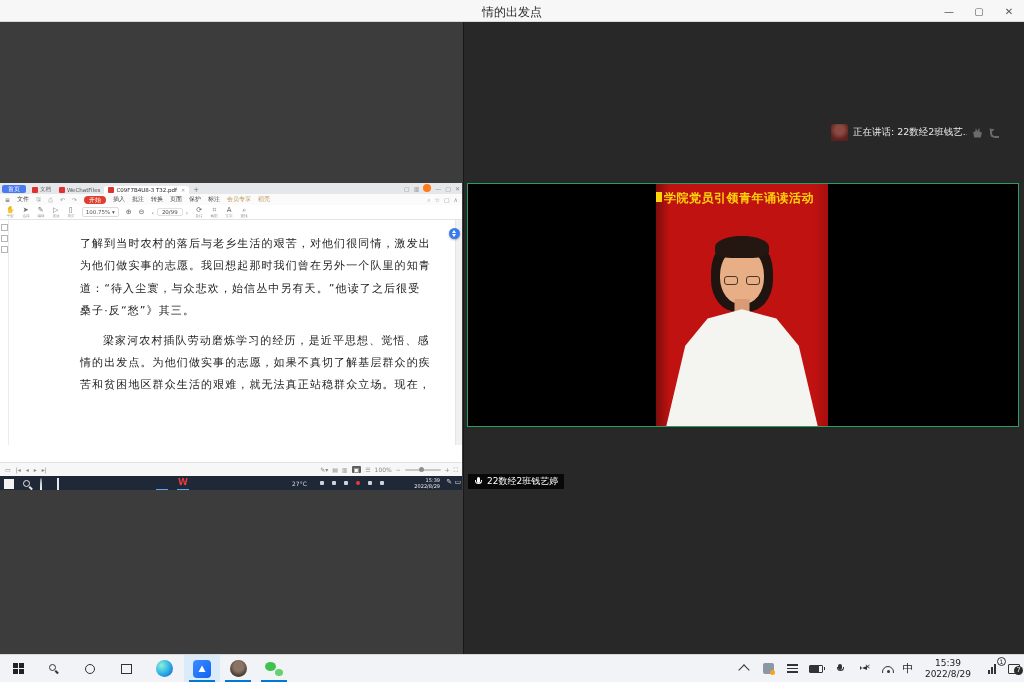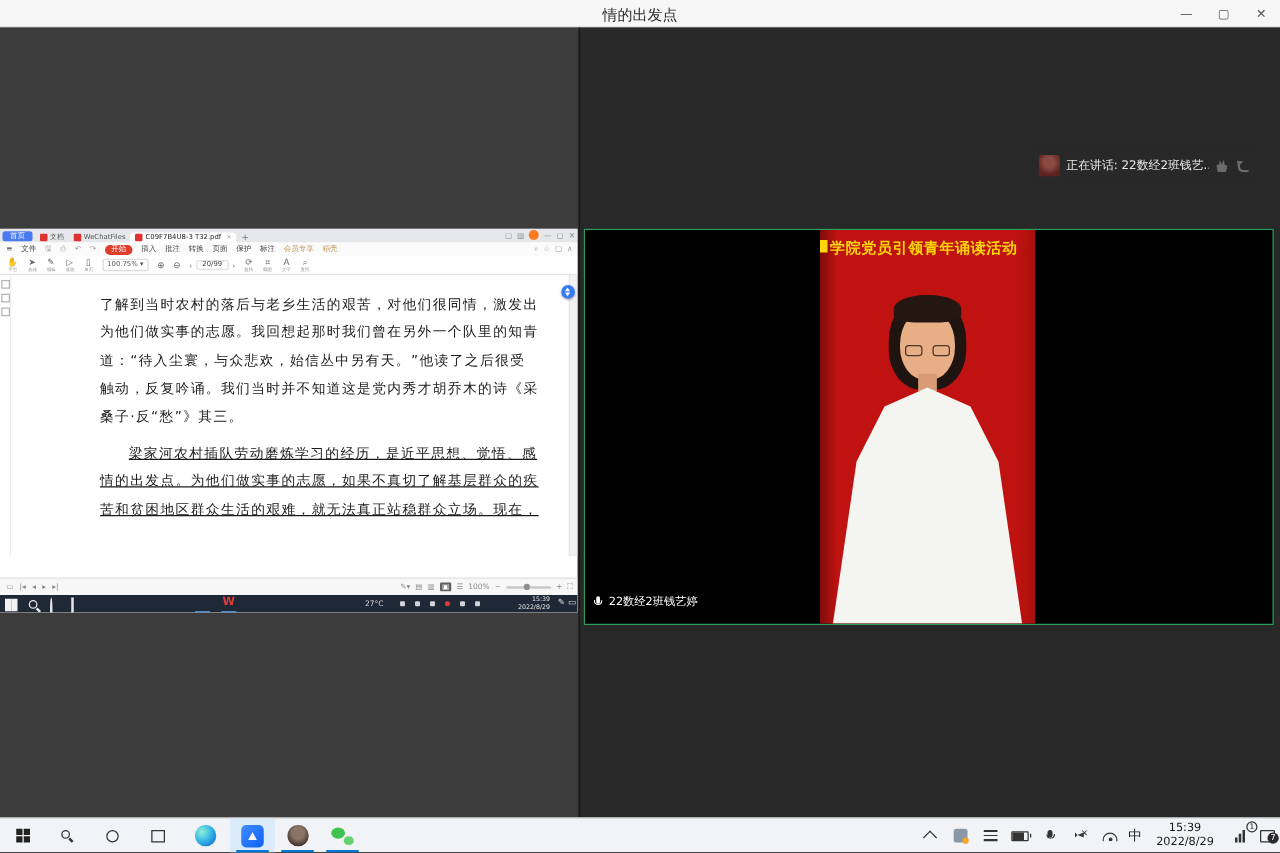--- a/index.html
+++ b/index.html
@@ -36,42 +36,42 @@
   .wt .t{font-size:4px;color:#999;transform:scale(.9);}
   .zoombox{border:1px solid #dcdcdc;border-radius:2px;font-size:5.5px;color:#555;padding:1px 3px;}
   .pager{display:flex;align-items:center;gap:3px;font-size:6px;color:#666;}
   .pagenum{border:1px solid #e0e0e0;border-radius:2px;padding:0 4px;font-size:5.5px;color:#444;}
   
   .wside{left:0;top:37px;width:9px;height:225px;background:#fff;border-right:1px solid #ececec;box-sizing:border-box;}
   .sq{display:block;width:5px;height:5px;border:1px solid #b5b5b5;margin:4px auto 0;}
   .wdoc{left:9px;top:37px;width:446px;height:242px;background:#fff;overflow:hidden;}
   .doctext{position:absolute;left:71px;top:13px;width:372px;white-space:nowrap;color:#1c1c1c;font-size:11px;letter-spacing:1.1px;}
   .dline{height:22.4px;line-height:22.4px;}
-  .para + .para{margin-top:7px;text-decoration:underline;}
+  .para + .para{margin-top:7px;}
   .ind{text-indent:23px;}
   .wscroll{left:455px;top:37px;width:7px;height:225px;background:#f1f1f2;border-left:1px solid #e5e5e5;box-sizing:border-box;}
   .bluedot{left:449px;top:45px;width:11px;height:11px;border-radius:50%;background:#3a7af0;box-shadow:0 1px 2px rgba(0,0,0,.3);}
   .bluedot::before,.bluedot::after{content:'';position:absolute;left:3.2px;border-left:2.3px solid transparent;border-right:2.3px solid transparent;}
   .bluedot::before{top:2px;border-bottom:3px solid #fff;}
   .bluedot::after{bottom:2px;border-top:3px solid #fff;}
   .wstatus{left:0;top:279px;width:462px;height:14px;background:#f7f7f8;border-top:1px solid #e2e2e2;box-sizing:border-box;display:flex;align-items:center;font-size:6px;color:#888;gap:5px;padding:0 5px;}
   .wstatus .right{position:absolute;right:4px;display:flex;align-items:center;gap:4px;}
   .darksq{background:#5f5f5f;color:#fff;border-radius:1px;padding:0 2px;}
   .slider{width:36px;height:2px;background:#c9c9c9;border-radius:1px;position:relative;}
   .slider::after{content:'';position:absolute;left:40%;top:-2px;width:5px;height:5px;border-radius:50%;background:#8f8f8f;}
   
   .sstb{left:0;top:293px;width:462px;height:14px;background:#1f2836;}
   .sstb .ic{position:absolute;top:2.5px;}
   .sstb-under{position:absolute;bottom:0;height:1.5px;width:12px;background:#5aa7ff;}
   .csq{width:9px;height:9px;border-radius:2px;}
   .sstime{position:absolute;right:22px;top:1px;text-align:right;color:#e8e8e8;font-size:5px;line-height:6px;}
   .ssweather{position:absolute;left:292px;top:3.5px;color:#ddd;font-size:6px;}
   .traydot{position:absolute;top:5px;width:4px;height:4px;background:#cfd4da;border-radius:1px;}
   
-  .vtile{left:467px;top:183px;width:552px;height:317px;border:1px solid #2d9e5e;box-sizing:border-box;background:#000;overflow:hidden;}
+  .vtile{left:467px;top:183px;width:552px;height:244px;border:1px solid #2d9e5e;box-sizing:border-box;background:#000;overflow:hidden;}
   .vred{position:absolute;left:188px;top:0;width:172px;height:100%;background:linear-gradient(90deg,#7e0d0b 0,#c01210 14px,#c01210 92%,#a60f0d 100%);}
   .vbanner{position:absolute;left:0;top:6px;right:0;overflow:hidden;white-space:nowrap;font-weight:bold;font-size:12px;color:#ffd60a;letter-spacing:.5px;}
   .vbanner .partial{display:inline-block;width:6px;height:10px;background:#ffd60a;margin-right:2px;}
   .hair{position:absolute;left:50%;transform:translateX(-50%);top:52px;width:62px;height:76px;border-radius:48% 48% 42% 42%;background:#201410;}
   .face{position:absolute;left:50%;transform:translateX(-50%);top:63px;width:44px;height:57px;border-radius:50% 50% 46% 46%;background:#e8ae86;}
   .fringe{position:absolute;left:50%;transform:translateX(-50%);top:52px;width:54px;height:22px;border-radius:50% 50% 30% 30%;background:#241711;}
   .glasses{position:absolute;left:50%;transform:translateX(-50%);top:92px;width:38px;height:10px;}
   .glasses::before,.glasses::after{content:'';position:absolute;top:0;width:14px;height:9px;border:1px solid #4a3527;border-radius:3px;box-sizing:border-box;}
   .glasses::before{left:1px;} .glasses::after{right:1px;}
   .neck{position:absolute;left:50%;transform:translateX(-50%);top:115px;width:15px;height:14px;background:#d89b74;}
@@ -263,21 +263,20 @@
       <span class="sq"></span>
       <span class="sq"></span>
     </div>
 
     <div class="abs wdoc">
       <div class="doctext">
           <div class="para">
             <div class="dline">了解到当时农村的落后与老乡生活的艰苦，对他们很同情，激发出</div>
             <div class="dline">为他们做实事的志愿。我回想起那时我们曾在另外一个队里的知青</div>
             <div class="dline">道：“待入尘寰，与众悲欢，始信丛中另有天。”他读了之后很受</div>
-            <div class="dline">触动，反复吟诵。我们当时并不知道这是党内秀才胡乔木的诗《采</div>
             <div class="dline">桑子·反“愁”》其三。</div>
           </div>
           <div class="para">
             <div class="dline ind">梁家河农村插队劳动磨炼学习的经历，是近平思想、觉悟、感</div>
             <div class="dline">情的出发点。为他们做实事的志愿，如果不真切了解基层群众的疾</div>
             <div class="dline">苦和贫困地区群众生活的艰难，就无法真正站稳群众立场。现在，</div>
           </div>
         </div>
     </div>
     <div class="abs wscroll"></div>

